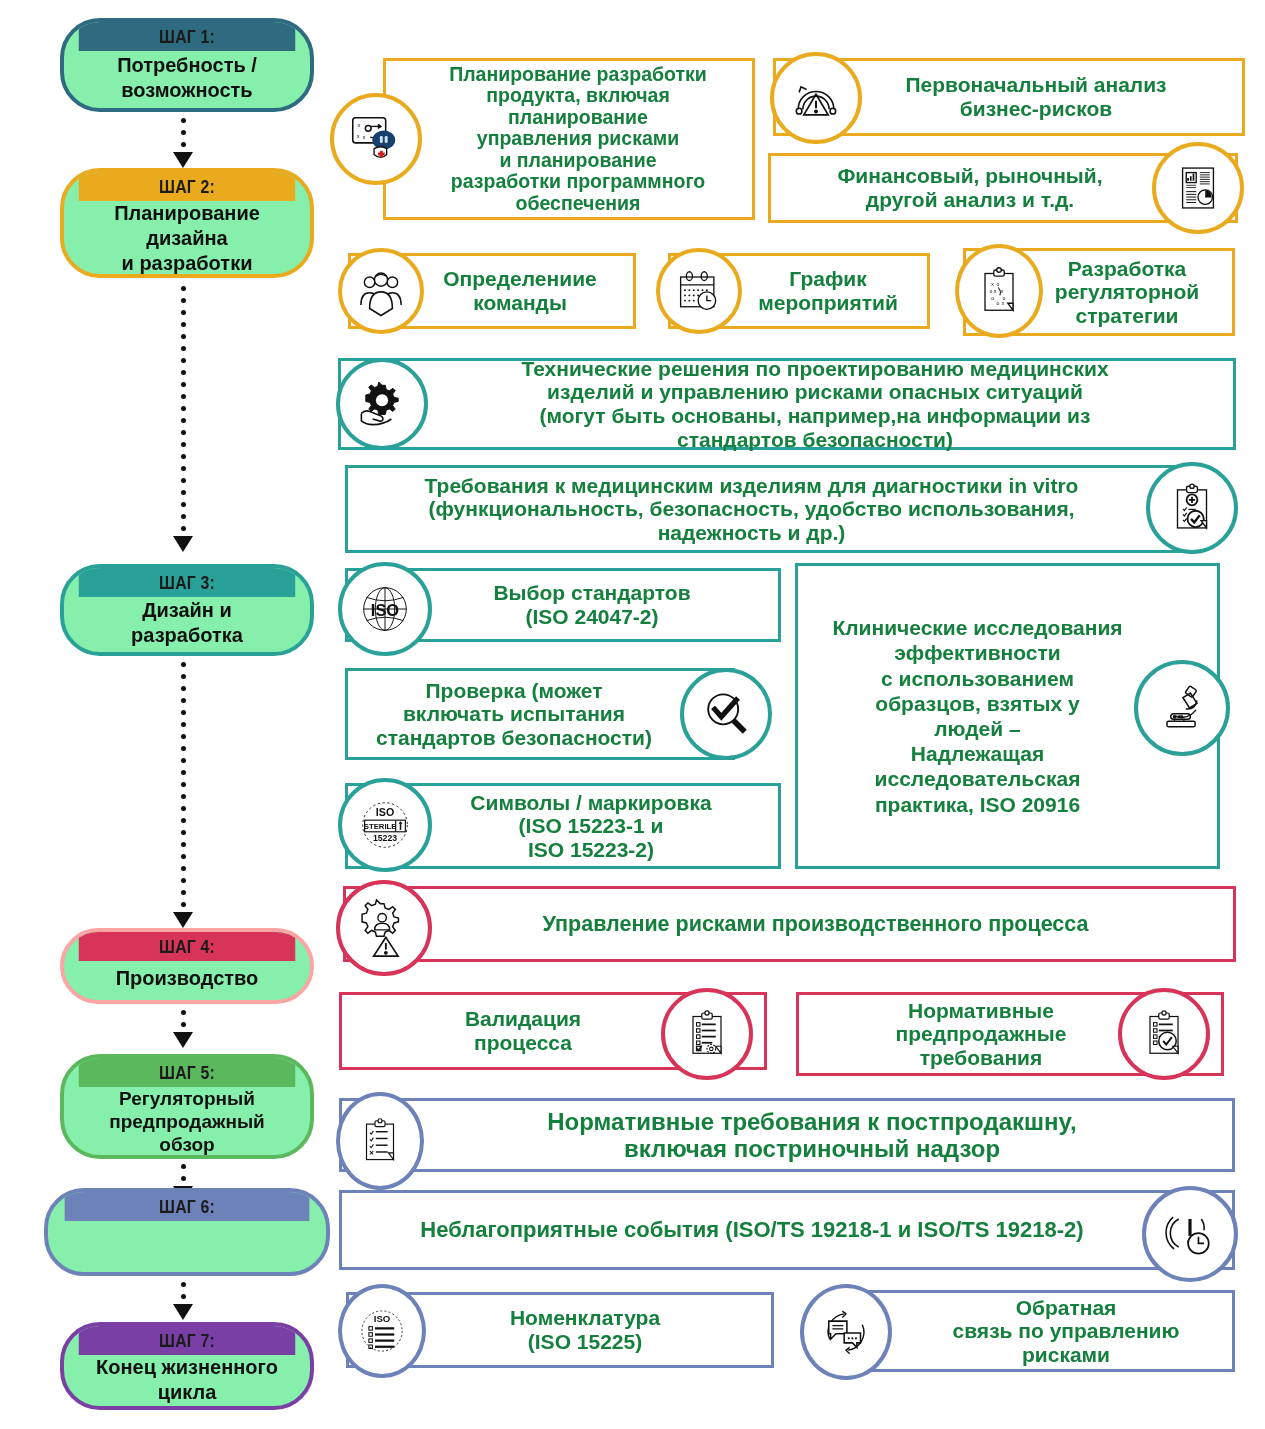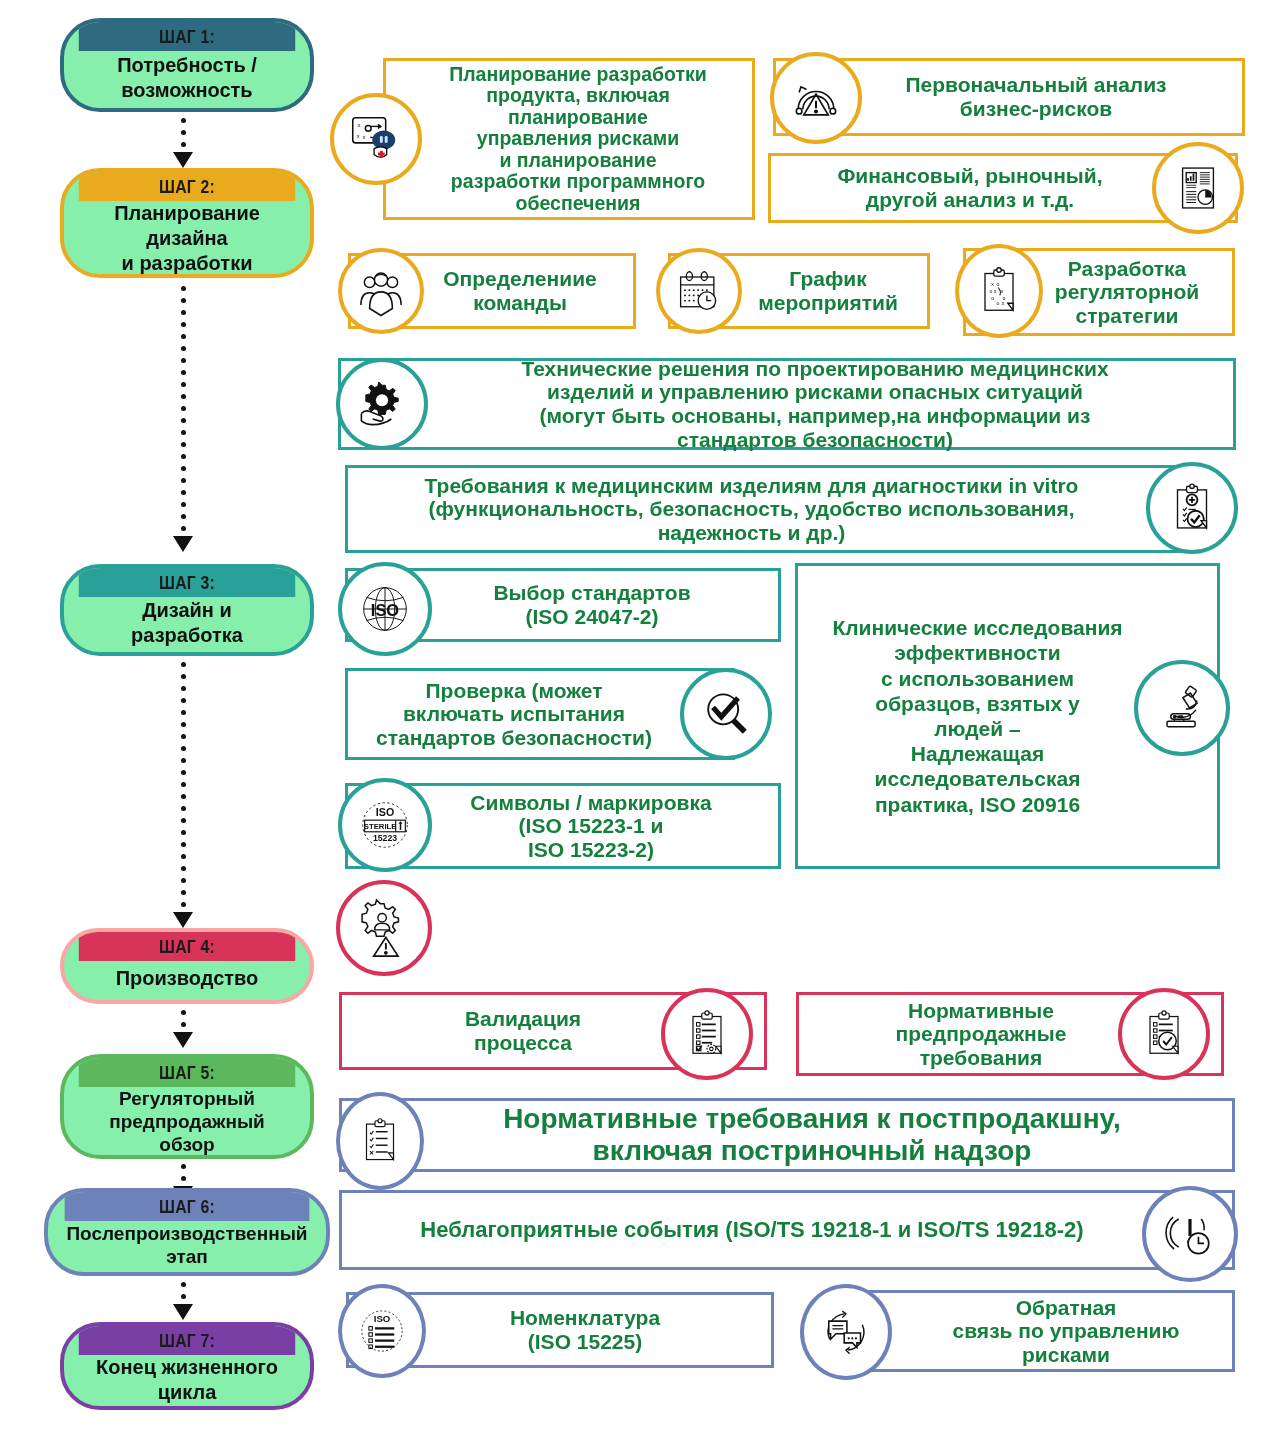--- a/index.html
+++ b/index.html
@@ -198,22 +198,20 @@
   </div>
 
   <div class="conn" style="left:176px;top:1164px;height:40px;">
     <div class="dot"></div>
       <div class="dot"></div>
     <div class="arrow"></div>
   </div>
 
   <div class="step" style="left:44px;top:1188px;width:286px;height:88px;border:4px solid #6d82b8;">
     <div class="step-head" style="background:#6d82b8;">ШАГ 6:</div>
-    <div class="step-body" style="font-size: 19px; line-height: 23px; white-space: pre-line;">Послепроизводственный
-этап</div>
   </div>
 
   <div class="conn" style="left:176px;top:1282px;height:42px;">
     <div class="dot"></div>
       <div class="dot"></div>
     <div class="arrow"></div>
   </div>
 
   <div class="step" style="left:60px;top:1322px;width:254px;height:88px;border:4px solid #7a3fa5;">
     <div class="step-head" style="background:#7a3fa5;">ШАГ 7:</div>
@@ -455,20 +453,23 @@
       <path d="M36 33 q10 1 12 -9" stroke-width="1.5"></path>
       <path d="M23 40 q14 6 24 -6" stroke-width="1.6"></path>
       <rect x="20" y="38" width="21" height="6" rx="3"></rect>
       <rect x="16" y="46" width="30" height="6" rx="1.5"></rect>
       <path d="M24 46 v-2 h10 v2" stroke-width="1.3"></path>
       <path d="M28 41 h5" stroke-width="2.4"></path>
       <circle cx="24" cy="41.5" r="1" fill="#111"></circle>
     </svg>
   </div>
 
+  <div class="card c-crimson" style="left:343px;top:886px;width:893px;height:76px;">
+    <div class="txt" style="font-size: 21.5px; line-height: 1.14; padding-left: 58px; white-space: pre-line;">Управление рисками производственного процесса</div>
+  </div>
   <div class="badge b-crimson" style="left:336px;top:880px;width:96px;height:96px;">
     <svg viewBox="0 0 64 64" width="60" height="60" fill="none" stroke="#111" stroke-width="1.5">
       <path d="M28 6 l4 0 1.2 4.6 4 1.6 4-2.9 2.9 2.9 -2.9 4 1.6 4 4.6 1.2 0 4 -4.6 1.2 -1.6 4 2.9 4 -2.9 2.9 -4-2.9 -4 1.6 -1.2 4.6 -4 0 -4 0 -1.2-4.6 -4-1.6 -4 2.9 -2.9-2.9 2.9-4 -1.6-4 -4.6-1.2 0-4 0-4 4.6-1.2 1.6-4 -2.9-4 2.9-2.9 4 2.9 4-1.6 1.2-4.6 z" stroke-width="1.6"></path>
       <circle cx="30" cy="21" r="4.5"></circle>
       <path d="M22 34 q0 -7 8 -7 q8 0 8 7 z"></path>
       <path d="M34 42 L47 62 L21 62 Z" fill="#fff" stroke-width="1.8"></path>
       <path d="M34 48 v7" stroke-width="2"></path>
       <circle cx="34" cy="58.5" r="1.3" fill="#111"></circle>
     </svg>
   </div>
@@ -520,21 +521,21 @@
         <rect x="20" y="40" width="4" height="4"></rect>
           <path d="M26 42 h8" stroke-width="2"></path>
       </g>
       <circle cx="36" cy="40" r="10" fill="#fff" stroke="#111" stroke-width="1.7"></circle>
       <path d="M31 40 l3.5 4 6.5 -8.5" stroke-width="2.2"></path>
       <path d="M42 46 L48 46 L48 54 Z" fill="#fff"></path>
     </svg>
   </div>
 
   <div class="card c-blue" style="left:339px;top:1098px;width:896px;height:74px;">
-    <div class="txt" style="font-size: 28px; line-height: 1.14; padding-left: 56px; white-space: pre-line;">Нормативные требования к постпродакшну,
+    <div class="txt" style="font-size: 24px; line-height: 1.14; padding-left: 56px; white-space: pre-line;">Нормативные требования к постпродакшну,
 включая постриночный надзор</div>
   </div>
   <div class="badge b-blue" style="left:336px;top:1092px;width:88px;height:98px;">
     <svg viewBox="0 0 64 64" width="54" height="60" fill="none" stroke="#111" stroke-width="1.4">
       <rect x="16" y="12" width="32" height="42"></rect>
       <rect x="26" y="8" width="12" height="7" rx="2" fill="#fff"></rect>
       <circle cx="32" cy="8" r="2.4" fill="#fff"></circle>
       <path d="M20 22 l1.6 2 2.6-4" stroke-width="1.2"></path>
         <path d="M27 21 h14" stroke-width="1.7"></path>
       <path d="M20 30 l1.6 2 2.6-4" stroke-width="1.2"></path>

